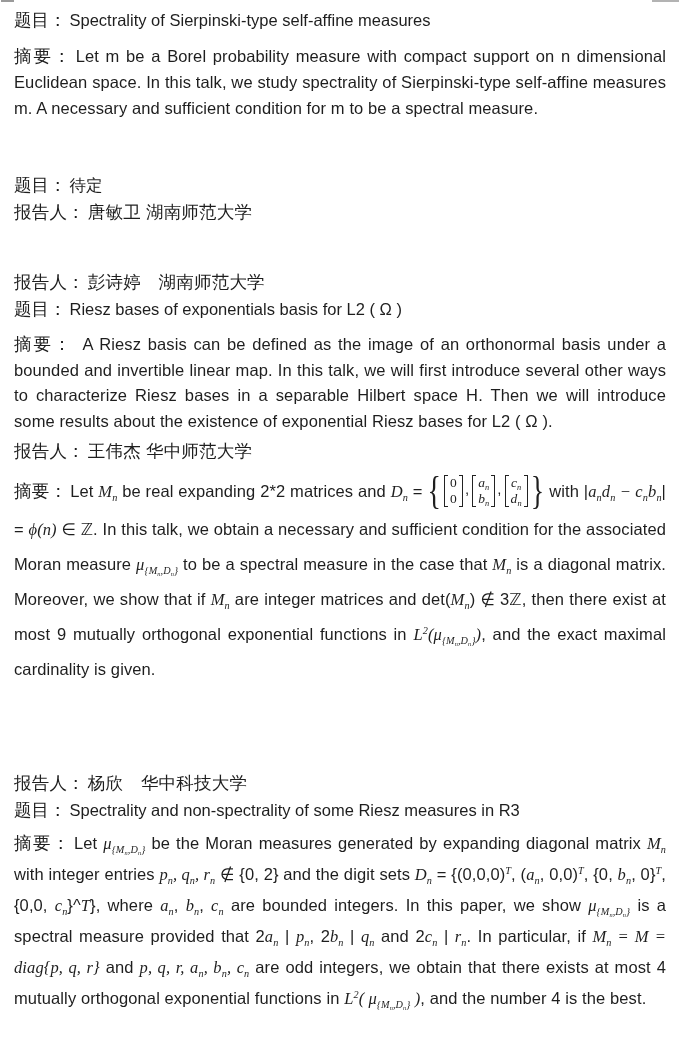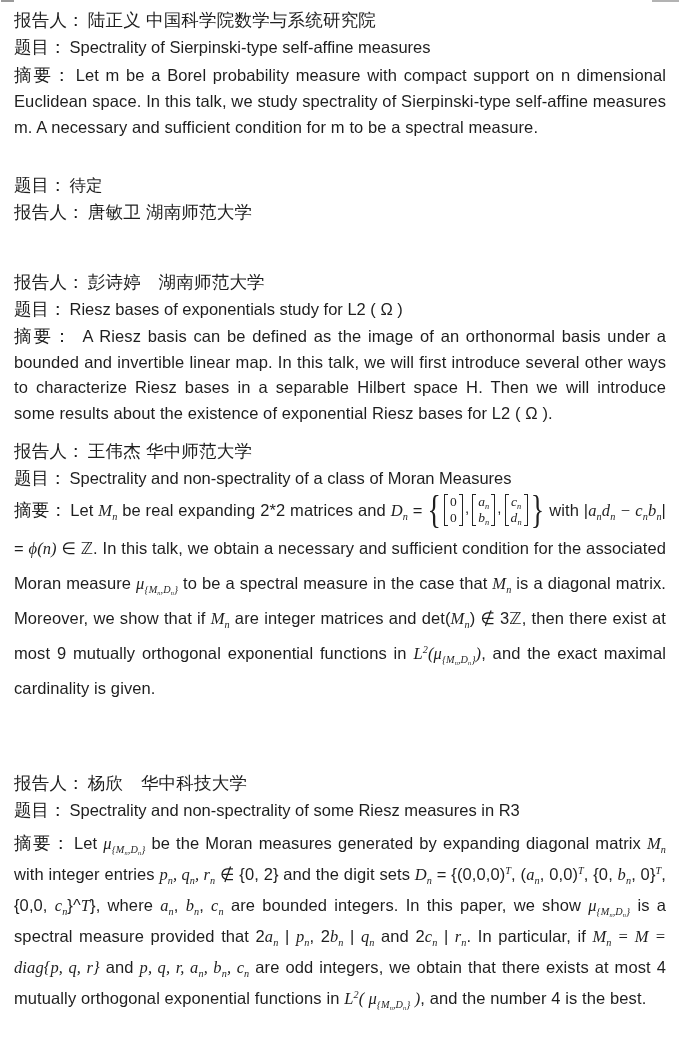--- a/index.html
+++ b/index.html
@@ -22,21 +22,21 @@
   #t4 { top:438px; }
   #t5 { top:770px; }
 
   .line { font-size:17px; line-height:27px; }
   .speaker { font-size:17.5px; letter-spacing:.2px; }
   .title { font-size:16.5px; }
   .lbl { font-size:17.5px; margin-right:3px; }
 
   .abstract {
     font-size:16.5px; line-height:26px; text-align:justify;
-    margin-top:1px; letter-spacing:.1px;
+    margin-top:9px; letter-spacing:.1px;
   }
   #t3 .abstract { line-height:25.5px; }
   #t4 .abstract { line-height:34px; }
   #t5 .abstract { line-height:31px; margin-top:4px; }
 
   
   .mv { font-family:"Liberation Serif", serif; font-style:italic; }
   .abstract sub { font-size:62%; line-height:0; vertical-align:-0.35em; }
   .abstract sup { font-size:62%; line-height:0; vertical-align:0.55em; }
 
@@ -56,23 +56,20 @@
 </style>
 </head>
 <body>
 
 <div class="page">
 
   <div class="mark" id="mark-tl"></div>
   <div class="mark" id="mark-tr"></div>
 
   <section class="talk" id="t1">
-    <div class="line speaker">
-      <span class="lbl">报告人：</span><span>陆正义 中国科学院数学与系统研究院</span>
-    </div>
     <div class="line title">
       <span class="lbl">题目：</span><span>Spectrality of Sierpinski-type self-affine measures</span>
     </div>
     <p class="abstract">
       <span class="lbl">摘要：</span><span>Let m be a Borel probability measure with compact support on n dimensional Euclidean space. In this talk, we study spectrality of Sierpinski-type self-affine measures m. A necessary and sufficient condition for m to be a spectral measure.</span>
     </p>
   </section>
 
   <section class="talk" id="t2">
     <div class="line title">
@@ -81,33 +78,30 @@
     <div class="line speaker">
       <span class="lbl">报告人：</span><span>唐敏卫 湖南师范大学</span>
     </div>
   </section>
 
   <section class="talk" id="t3">
     <div class="line speaker">
       <span class="lbl">报告人：</span><span>彭诗婷　湖南师范大学</span>
     </div>
     <div class="line title">
-      <span class="lbl">题目：</span><span>Riesz bases of exponentials study for L2 ( Ω )</span>
+      <span class="lbl">题目：</span><span>Riesz bases of exponentials basis for L2 ( Ω )</span>
     </div>
     <p class="abstract">
       <span class="lbl">摘要：</span>&nbsp;<span>A Riesz basis can be defined as the image of an orthonormal basis under a bounded and invertible linear map. In this talk, we will first introduce several other ways to characterize Riesz bases in a separable Hilbert space H. Then we will introduce some results about the existence of exponential Riesz bases for L2 ( Ω ).</span>
     </p>
   </section>
 
   <section class="talk" id="t4">
     <div class="line speaker">
       <span class="lbl">报告人：</span><span>王伟杰 华中师范大学</span>
-    </div>
-    <div class="line title">
-      <span class="lbl">题目：</span><span>Spectrality and non-spectrality of a class of Moran Measures</span>
     </div>
     <p class="abstract">
       <span class="lbl">摘要：</span><span>Let <i class="mv">M<sub>n</sub></i> be real expanding 2*2 matrices and <i class="mv">D<sub>n</sub></i> =</span><span class="matset">
           <span class="brace">{</span>
           <span class="mat">
             <span class="br l"></span>
             <span class="col">
               <span>0</span>
               <span>0</span>
             </span>

